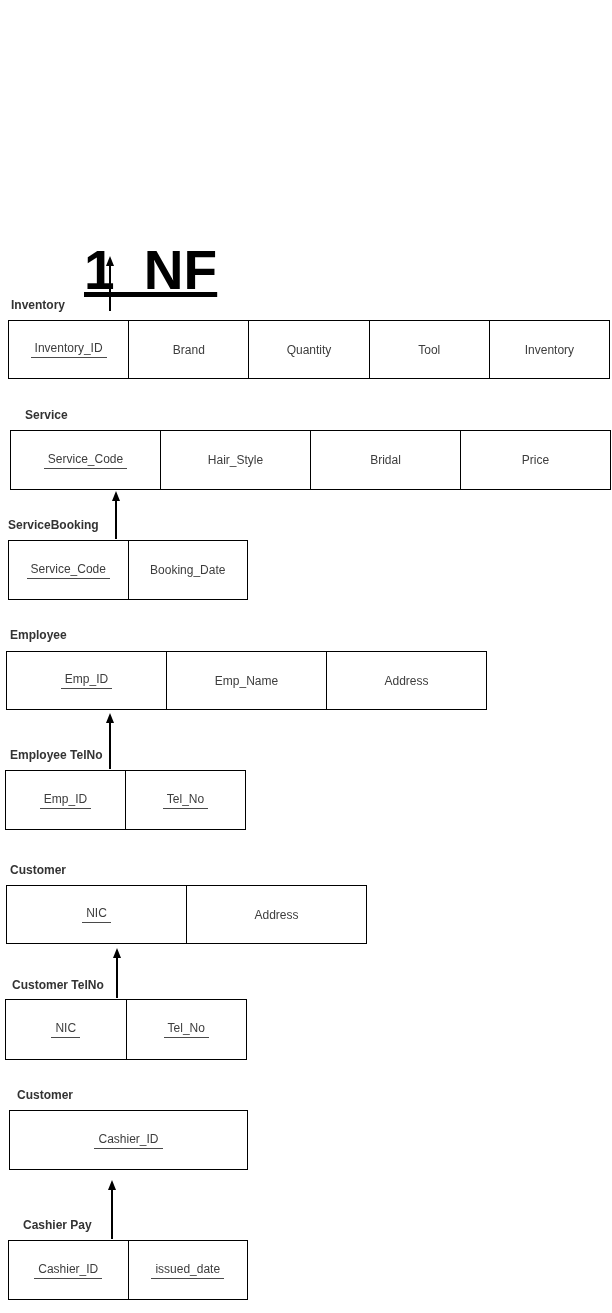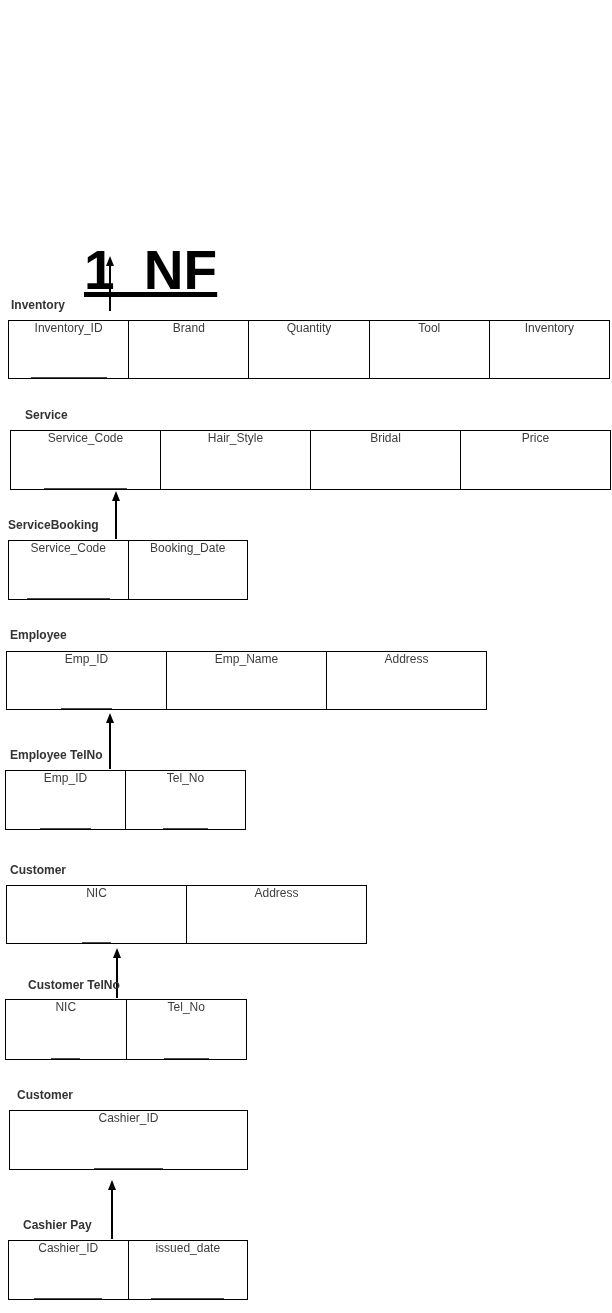--- a/index.html
+++ b/index.html
@@ -14,21 +14,21 @@
   }
   .lbl{
     position:absolute;font-size:12px;font-weight:bold;color:#333;
     line-height:14px;white-space:nowrap;
   }
   .tbl{
     position:absolute;display:flex;box-sizing:border-box;
     border:1.5px solid #000;background:#fff;
   }
   .cell{
-    flex:1;display:flex;justify-content:center;
+    flex:1;display:flex;align-items:center;justify-content:center;
     border-left:1.5px solid #000;font-size:12px;color:#3d3d3d;
     white-space:nowrap;overflow:hidden;
   }
   .cell:first-child{border-left:none;}
   .key{border-bottom:1.5px solid #4a4a4a;padding:0 4px 2px;}
   .arrow{
     position:absolute;width:10px;display:flex;flex-direction:column;
     align-items:center;
   }
   .arrow .head{
@@ -137,21 +137,21 @@
   <div class="lbl" style="left:10px;top:863px">Customer</div>
   <div class="tbl" style="left:6px;top:885px;width:361px;height:59px">
     <div class="cell">
         <span class="key">NIC</span>
       </div>
     <div class="cell">
         <span>Address</span>
       </div>
   </div>
 
-  <div class="lbl" style="left:28px;top:978px">Customer TelNo</div>
+  <div class="lbl" style="left:12px;top:978px">Customer TelNo</div>
   <div class="tbl" style="left:5px;top:999px;width:242px;height:61px">
     <div class="cell">
         <span class="key">NIC</span>
       </div>
     <div class="cell">
         <span class="key">Tel_No</span>
       </div>
   </div>
 
   <div class="lbl" style="left:17px;top:1088px">Customer</div>

